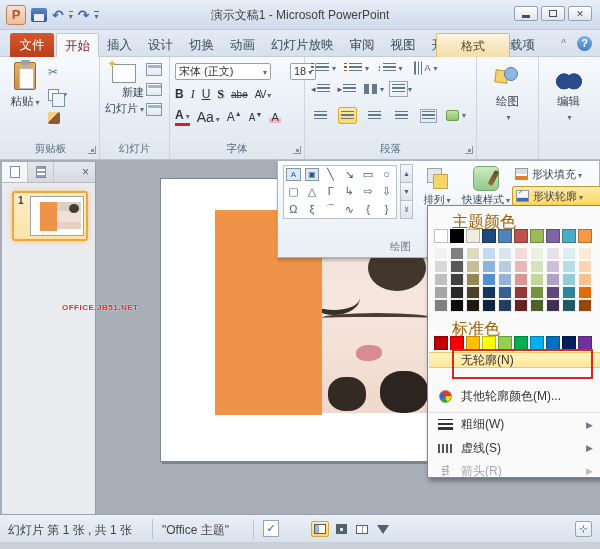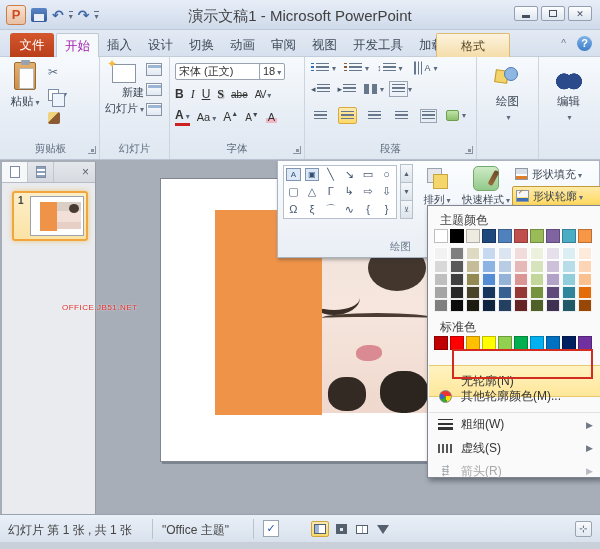--- a/index.html
+++ b/index.html
@@ -10,35 +10,35 @@
 
 #titlebar{position:absolute;left:0;top:0;width:600px;height:30px;
  background:linear-gradient(#e7eef8,#cfdaea);border-bottom:1px solid #bdc8d8}
 #qat{position:absolute;left:6px;top:4px;height:22px;display:flex;align-items:center;gap:5px}
 .pp-ico{width:20px;height:20px;border:1px solid #c87f4a;border-radius:3px;background:linear-gradient(#f7e2d2,#e8c0a4);
  color:#cf4a1e;font-weight:bold;font-size:13px;text-align:center;line-height:18px}
 .save-ico{width:16px;height:14px;background:linear-gradient(#5b86c6,#31599b);border-radius:2px;position:relative}
 .save-ico::after{content:"";position:absolute;left:3px;top:6px;width:10px;height:7px;background:#e9eef6}
 .undo-ico,.redo-ico{color:#3f66a8;font-size:14px;font-weight:bold;line-height:14px}
 .qat-dd{color:#5c6b7d;font-size:8px;border-top:1px solid #5c6b7d;padding-top:1px;line-height:7px}
-#title{position:absolute;left:0;top:7px;width:100%;text-align:center;font-size:15px;color:#414141}
+#title{position:absolute;left:0;top:7px;width:100%;text-align:center;font-size:12px;color:#414141}
 #winbtns{position:absolute;right:8px;top:6px;display:flex;gap:3px}
 .wbtn{width:24px;height:15px;border:1px solid #93a0b2;border-radius:2px;background:linear-gradient(#fcfdfe,#dfe6ef);
  display:flex;align-items:center;justify-content:center;font-size:9px;color:#44505f}
 .wbtn .minbar{width:8px;height:3px;background:#44505f;margin-top:6px}
 .wbtn .rest{width:8px;height:7px;border:1px solid #44505f}
 
 
 #tabrow{position:absolute;left:0;top:30px;width:600px;height:27px;
  background:linear-gradient(#e3eaf4,#d7e0ee);border-bottom:1px solid #c3ccd9}
 #filetab{position:absolute;left:10px;top:3px;width:44px;height:24px;border-radius:3px 3px 0 0;
  background:linear-gradient(#d4562c,#b93f1b);color:#fff;text-align:center;line-height:24px;font-size:12.5px}
 #tab-items{position:absolute;left:56px;top:3px;height:24px;display:flex}
 .tab{padding:0 8px;line-height:24px;font-size:12.5px;color:#3f4a58;white-space:nowrap}
-.tab.active{background:#f6f9fc;border:1px solid #c0c8d2;border-bottom:none;border-radius:2px 2px 0 0;color:#a21caf}
+.tab.active{background:#f6f9fc;border:1px solid #c0c8d2;border-bottom:none;border-radius:2px 2px 0 0;color:#7f1d1d}
 #fmttab{position:absolute;left:436px;top:3px;width:74px;height:24px;text-align:center;line-height:24px;
  background:linear-gradient(#fdf3de,#f5ddaa);border:1px solid #ddba72;border-bottom:none;border-radius:2px 2px 0 0;color:#5b4a23}
 #collapse{position:absolute;right:34px;top:8px;color:#6a7librar685;color:#6a7685;font-size:10px}
 #help{position:absolute;right:8px;top:6px;width:15px;height:15px;border-radius:50%;
  background:linear-gradient(#7fb2e8,#3f7ec9);color:#fff;font-weight:bold;text-align:center;line-height:15px;font-size:11px}
 
 
 #ribbon{position:absolute;left:0;top:57px;width:600px;height:103px;
  background:linear-gradient(#f7fafd,#e7edf5 60%,#dfe7f1);border-bottom:1px solid #b9c3d1}
 .rgroup{position:absolute;top:0;height:100%;border-right:1px solid #ccd4e0}
@@ -69,30 +69,30 @@
 .ns-txt{font-size:11px;color:#3b4553;line-height:13px;margin-top:3px}
 #slides-smallcol{position:absolute;left:46px;top:6px;display:flex;flex-direction:column;gap:7px}
 .mini-ico{width:16px;height:13px;border:1px solid #8a94a2;background:linear-gradient(#fff,#dfe8f2);position:relative}
 .mini-ico::before{content:"";position:absolute;left:1px;top:1px;width:13px;height:3px;background:#9db6d8}
 
 
 #g-font{left:170px;width:135px}
 .fbox{position:absolute;top:6px;height:17px;background:#fff;border:1px solid #98a2b0;border-radius:2px;
  font-size:11px;line-height:15px;padding:0 3px;color:#333;display:flex;justify-content:space-between;align-items:center}
 #fontname{left:5px;width:96px}
-#fontsize{left:89px;width:26px}
+#fontsize{left:120px;width:26px}
 #font-row2{position:absolute;left:5px;top:28px;display:flex;align-items:center;gap:7px;height:18px}
 #font-row3{position:absolute;left:5px;top:50px;display:flex;align-items:center;gap:7px;height:20px}
 .fb{font-size:12px;color:#333}
 .b{font-weight:bold}.i{font-style:italic;font-family:"Liberation Serif",serif}
 .u{text-decoration:underline}.sh{font-weight:bold;text-shadow:1px 1px 1px #aaa;font-family:"Liberation Serif",serif}
 .st-rk{text-decoration:line-through;font-size:10px}
 .av{font-size:10px;letter-spacing:-1px}
 .fc{font-weight:bold;border-bottom:3px solid #cc2222;line-height:12px}
-.aa{font-size:11px}
+.aa{font-size:14px}
 .ga{position:relative}.ga sup{font-size:7px;color:#3b4553}
 .clr-ico{font-size:11px;color:#333;background:linear-gradient(transparent 60%,#f2b7c4 60%);padding:0 2px}
 
 
 #g-para{left:305px;width:172px}
 .prow{position:absolute;left:6px;display:flex;align-items:center;gap:8px}
 #prow1{top:6px}#prow2{top:27px}#prow3{top:50px}
 .stripes{width:13px;height:10px;background:repeating-linear-gradient(#68788c 0 1.4px,transparent 1.4px 3.4px)}
 .pbtn{display:flex;align-items:center;gap:1px}
 .pdot{width:3px;height:10px;background:repeating-linear-gradient(#2f6fb8 0 1.4px,transparent 1.4px 3.4px);margin-right:1px}
@@ -142,21 +142,21 @@
 .cat-eye{position:absolute;right:4px;top:24px;width:58px;height:46px;border-radius:50%;background:#43362c}
 .cat-eye2{position:absolute;left:-14px;top:60px;width:52px;height:34px;border-radius:50%;border-bottom:5px solid #3a3028;background:transparent}
 .cat-band{position:absolute;left:0px;top:92px;width:110px;height:10px;border-radius:50%;border-top:4px solid #4a3c31}
 .cat-nose{position:absolute;left:34px;top:124px;width:26px;height:16px;border-radius:45%;background:#d98a93;transform:rotate(-4deg)}
 .cat-m1{position:absolute;left:6px;top:156px;width:38px;height:34px;border-radius:45%;background:#342a24}
 .cat-m2{position:absolute;left:58px;top:150px;width:48px;height:42px;border-radius:45%;background:#2c241f}
 
 
 #wm-office{position:absolute;left:62px;top:143px;z-index:26;text-shadow:0 0 2px #fff}
 #wm-office .l1{color:#e02b2b;font-weight:bold;font-size:18px;line-height:19px}
-#wm-office .l2{color:#e02b2b;font-weight:normal;font-size:8px;letter-spacing:.5px}
+#wm-office .l2{color:#e02b2b;font-weight:bold;font-size:8px;letter-spacing:.5px}
 
 
 #fmtpanel{position:absolute;left:277px;top:160px;width:323px;height:98px;z-index:20;
  background:linear-gradient(#fbfdff,#e9eef5);border:1px solid #aab3bf;box-shadow:1px 2px 3px rgba(40,50,60,.35)}
 #shape-grid{position:absolute;left:5px;top:4px;width:114px;height:54px;background:#fff;border:1px solid #b6bfca;
  display:grid;grid-template-columns:repeat(6,1fr);grid-template-rows:repeat(3,1fr)}
 .shp{display:flex;align-items:center;justify-content:center;font-size:11px;color:#475970;line-height:1}
 .shp.pic{margin:2px;background:#dce8f6;border:1px solid #7f95b2;font-size:8px;color:#33507a}
 #shape-scroll{position:absolute;left:122px;top:4px;width:13px;height:54px;display:flex;flex-direction:column}
 .scb{flex:1;border:1px solid #b6bfca;background:linear-gradient(#f4f7fa,#dde4ec);font-size:7px;color:#55606e;
@@ -174,33 +174,33 @@
 #fill-btn{top:3px}
 #outline-btn{top:25px;background:linear-gradient(#ffeaa9,#ffd95e);border:1px solid #c29b37}
 .fill-ico{width:13px;height:12px;background:linear-gradient(#d9dee5 55%,transparent 55%),linear-gradient(transparent 70%,#e07c26 70%);border:1px solid #8e99a8}
 .line-ico{width:13px;height:12px;background:linear-gradient(#f5f7fa 55%,transparent 55%),linear-gradient(transparent 70%,#3c6eb4 70%);border:1px solid #8e99a8;position:relative}
 .line-ico::before{content:"";position:absolute;left:2px;top:1px;width:8px;height:5px;border-left:1px solid #b0883c;transform:rotate(45deg)}
 #fmt-grouplabel{position:absolute;left:112px;bottom:3px;font-size:10.5px;color:#6b7a8c}
 
 
 #menu{position:absolute;left:427px;top:205px;width:174px;height:273px;z-index:30;background:#fafafa;
  border:1px solid #7f8692;box-shadow:2px 3px 5px rgba(30,35,45,.45);font-size:12px}
-.mlabel{position:absolute;left:12px;font-size:12px;color:#404040}
+.mlabel{position:absolute;left:24px;font-size:16px;color:#a16207}
 #lbl-theme{top:6px}
 #lbl-std{top:113px}
 .crow{position:absolute;left:6px;display:flex;gap:2px}
 #theme-row{top:23px}
 #std-row{top:130px}
 .sw{width:14px;height:14px;outline:1px solid rgba(0,0,0,.25);outline-offset:-1px}
 #variant-grid{position:absolute;left:6px;top:41px;display:flex;gap:2px}
 .vcol{display:flex;flex-direction:column}
 .vcell{width:14px;height:13px;outline:1px solid rgba(255,255,255,.9);outline-offset:-1px}
 .mitem{position:absolute;left:1px;width:171px;height:24px;display:flex;align-items:center;gap:8px;padding-left:8px;color:#333}
 .mitem .mic{width:16px;display:flex;justify-content:center;align-items:center}
-#mi-none{top:159px;height:32px;background:linear-gradient(#fff3c2,#ffe globale79a);background:linear-gradient(#fff3c2,#ffe79a);border-top:1px solid #e7c96d;border-bottom:1px solid #e7c96d}
+#mi-none{top:146px;height:16px;background:linear-gradient(#fff3c2,#ffe globale79a);background:linear-gradient(#fff3c2,#ffe79a);border-top:1px solid #e7c96d;border-bottom:1px solid #e7c96d}
 #mi-none span{margin-left:24px}
 #mi-more{top:178px}
 #mi-weight{top:206px;border-top:1px solid #e2e2e2}
 #mi-dash{top:230px}
 #mi-arrow{top:253px;color:#a8a8a8}
 .subarr{margin-left:auto;margin-right:7px;font-size:9px;color:#707a86}
 .dis .subarr{color:#b8bcc2}
 .wheel{width:13px;height:13px;border-radius:50%;border:1px solid #888;
  background:conic-gradient(#e33 0 25%,#fd0 25% 45%,#3a3 45% 65%,#36c 65% 85%,#e33 85%)}
 .wt-ico{width:15px;height:11px;background:linear-gradient(#333 0 1px,transparent 1px 4px,#333 4px 6px,transparent 6px 8px,#333 8px 11px)}
@@ -268,20 +268,21 @@
   </div>
 
   <div id="tabrow">
     <div id="filetab">文件</div>
     <div id="tab-items">
         <div class="tab active">开始</div>
         <div class="tab">插入</div>
         <div class="tab">设计</div>
         <div class="tab">切换</div>
         <div class="tab">动画</div>
+        <div class="tab">幻灯片放映</div>
         <div class="tab">审阅</div>
         <div class="tab">视图</div>
         <div class="tab">开发工具</div>
         <div class="tab">加载项</div>
       </div>
     <div id="fmttab">格式</div>
     <div id="collapse">^</div>
     <div id="help">?</div>
   </div>
 

